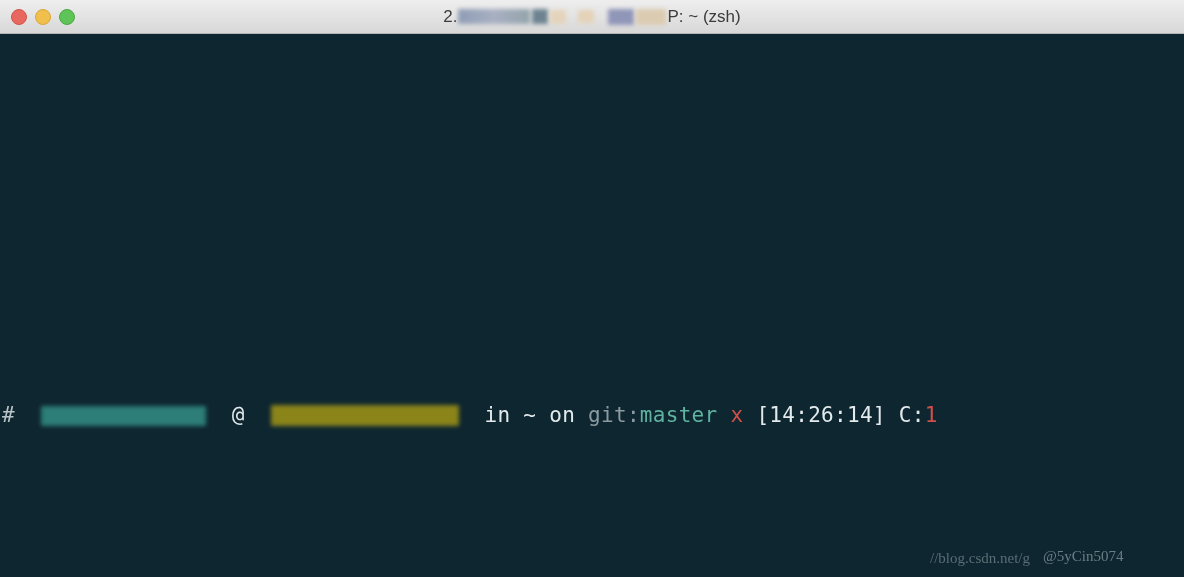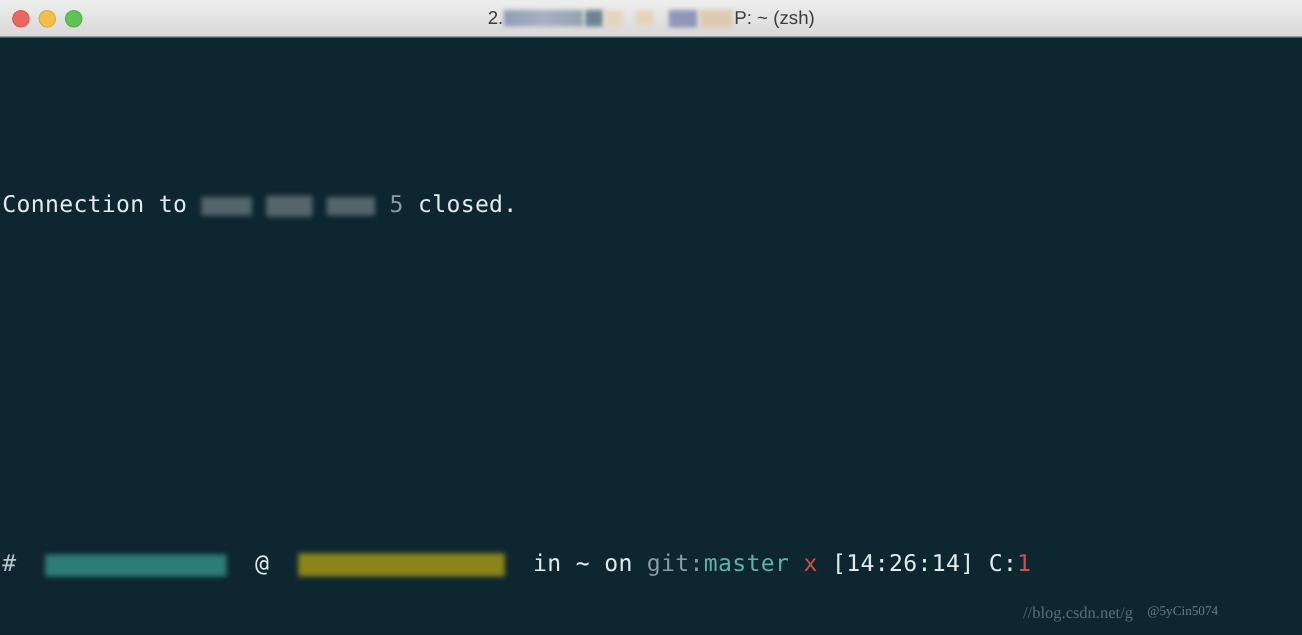--- a/index.html
+++ b/index.html
@@ -108,21 +108,21 @@
   }
   .wm-1 {
     left: 930px;
     top: 550px;
     font-size: 15px;
     color: #5b6d75;
   }
   .wm-2 {
     left: 1043px;
     top: 548px;
-    font-size: 12px;
+    font-size: 15px;
     color: #7b8d94;
     opacity: 0.85;
   }
 </style>
 </head>
 <body>
 
 <div class="window">
 
   <div class="titlebar">
@@ -141,21 +141,20 @@
       <span class="blur-chunk" style="width:10px;height:1px;background:transparent;"></span>
       <span class="blur-chunk" style="width:26px;height:16px;background:#9096b8;"></span>
       <span class="blur-chunk" style="width:30px;height:16px;background:#dbcbb0;"></span>
       <span class="t-plain">P: ~ (zsh)</span>
     </div>
   </div>
 
   <div class="term">
 
     
-    <div class="line"><span class="c-white">Connection to </span><span class="redact redact-grey" style="width:46px;height:17px;"></span><span> </span><span class="redact redact-grey" style="width:42px;height:19px;"></span><span> </span><span class="redact redact-grey" style="width:44px;height:17px;"></span><span class="c-greyd"> 5</span><span class="c-white"> closed.</span></div>
 
     
     <div class="line"> </div>
 
     
     <div class="line"><span class="c-grey">#</span><span>  </span><span class="redact redact-teal" style="width:165px;height:20px;"></span><span>  </span><span class="c-white">@</span><span>  </span><span class="redact redact-olive" style="width:188px;height:21px;"></span><span>  </span><span class="c-white">in</span><span> </span><span class="c-white">~</span><span> </span><span class="c-white">on</span><span> </span><span class="c-greyd">git:</span><span class="c-teal">master</span><span> </span><span class="c-red">x</span><span> </span><span class="c-white">[14:26:14]</span><span> </span><span class="c-white">C:</span><span class="c-red">1</span></div>
 
     
     
 

